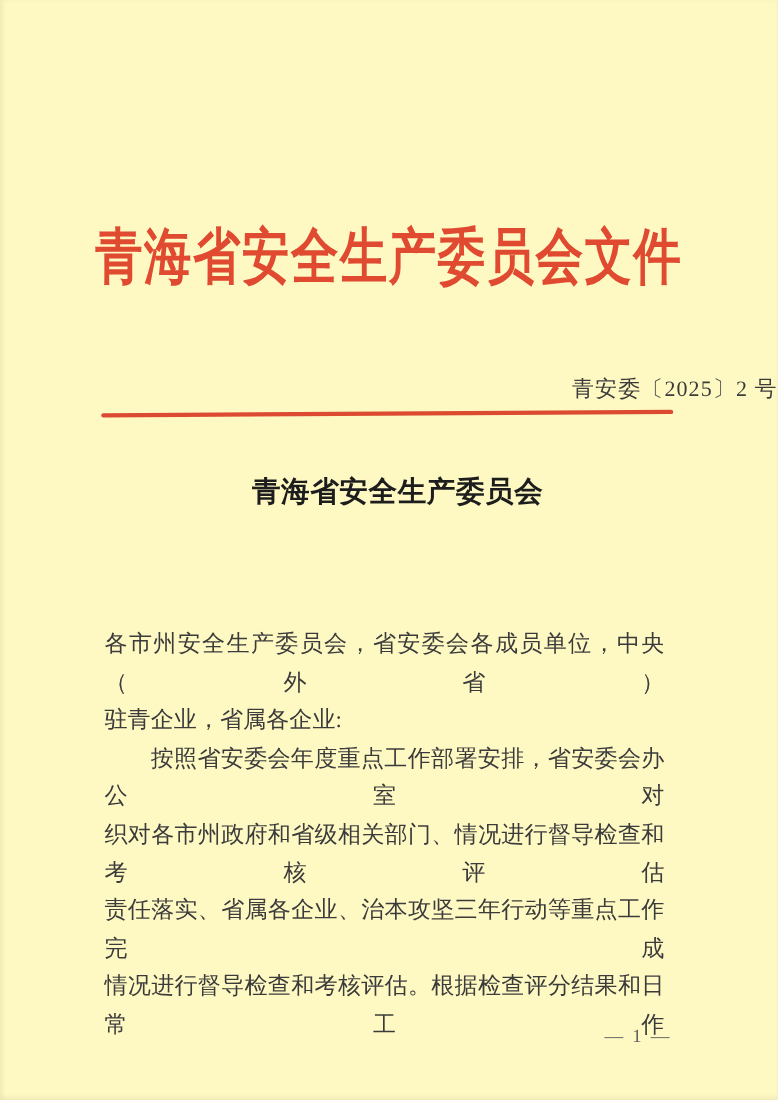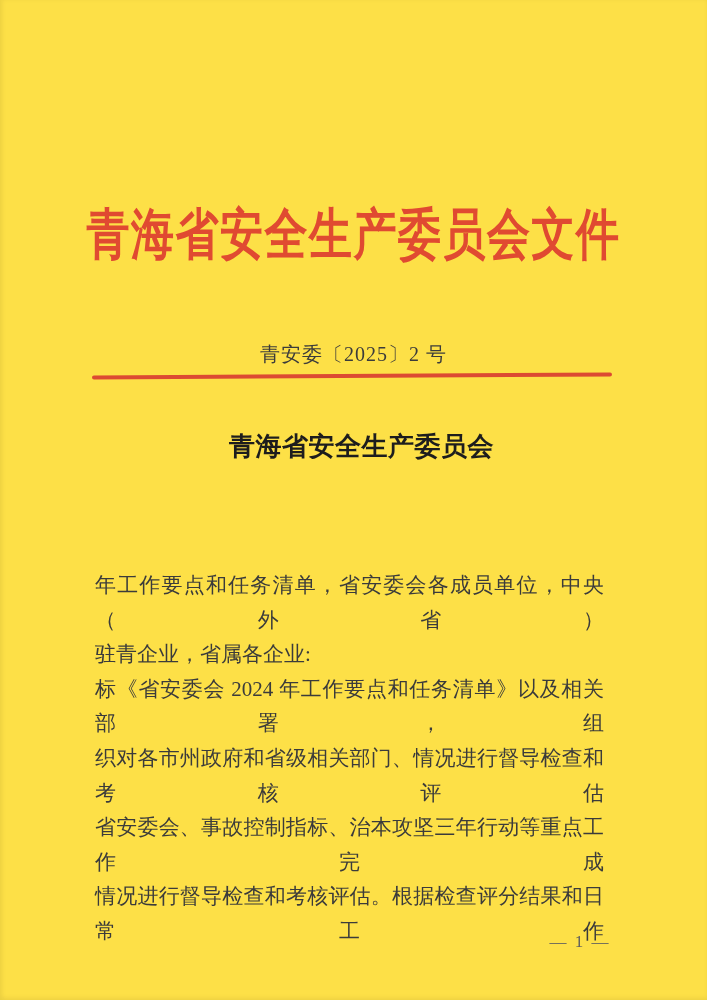--- a/index.html
+++ b/index.html
@@ -5,21 +5,21 @@
   html, body {
     margin: 0;
     padding: 0;
     background: #f2f2f0;
   }
   .page {
     position: relative;
     width: 707px;
     height: 1000px;
     margin: 0 auto;
-    background: #fde047;
+    background: #fef9c3;
     overflow: hidden;
     font-family: "Liberation Serif", "DejaVu Serif", serif;
     box-shadow: inset 3px 0 4px rgba(0,0,0,0.045), inset 0 -3px 4px rgba(0,0,0,0.04);
   }
   .header-title {
     position: absolute;
     top: 203px;
     left: 0;
     right: 0;
     text-align: center;
@@ -30,21 +30,21 @@
     color: var(--header-red, #e04a31);
     transform: scaleY(1.28);
     transform-origin: 50% 0;
     white-space: nowrap;
   }
   .doc-number {
     position: absolute;
     top: 341px;
     left: 0;
     right: 0;
-    text-align: center;
+    text-align: right;
     font-size: 20px;
     line-height: 26px;
     letter-spacing: 1px;
     color: var(--body-black, #333333);
   }
   .red-rule {
     position: absolute;
     top: 374px;
     left: 92px;
     width: 520px;
@@ -108,24 +108,24 @@
 
   <div class="doc-number">青安委〔2025〕2 号</div>
 
   <div class="red-rule"></div>
 
   <div class="notice-title">
     <div>青海省安全生产委员会</div>
   </div>
 
   <div class="doc-body">
-    <p>年工作要点和任务清单，省安委会各成员单位，中央（外省）</p>
+    <p>各市州安全生产委员会，省安委会各成员单位，中央（外省）</p>
     <p class="plain">驻青企业，省属各企业:</p>
-    <p>标《省安委会 2024 年工作要点和任务清单》以及相关部署，组</p>
+    <p class="indent">按照省安委会年度重点工作部署安排，省安委会办公室对</p>
     <p>织对各市州政府和省级相关部门、情况进行督导检查和考核评估</p>
-    <p>省安委会、事故控制指标、治本攻坚三年行动等重点工作完成</p>
+    <p>责任落实、省属各企业、治本攻坚三年行动等重点工作完成</p>
     <p>情况进行督导检查和考核评估。根据检查评分结果和日常工作</p>
 
   </div>
 
   <div class="page-number">— 1 —</div>
 
 </div>
 
 </body></html>

